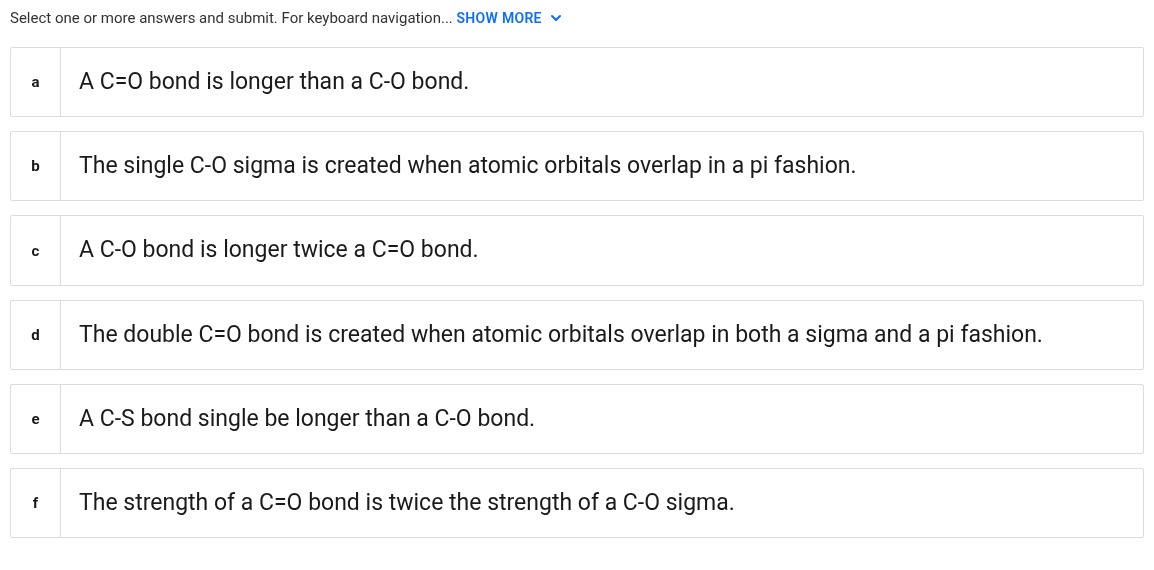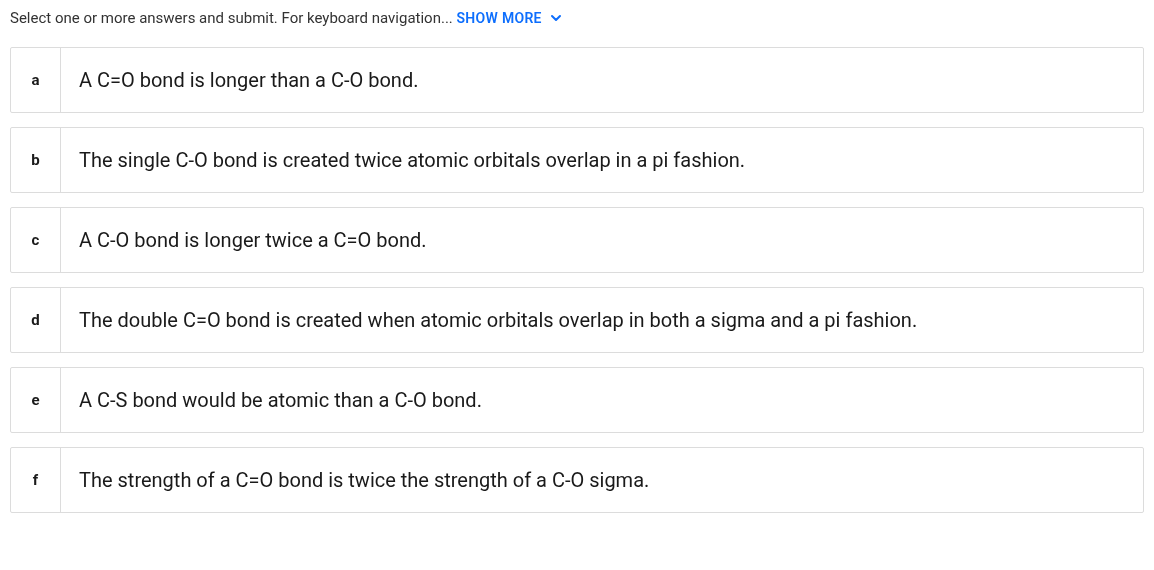--- a/index.html
+++ b/index.html
@@ -55,21 +55,21 @@
       font-weight: 700;
       font-size: 15px;
       color: #1a1a1a;
       border-right: 1px solid #dcdcdc;
     }
     .option-text {
       flex: 1;
       display: flex;
       align-items: center;
       padding: 18px 18px;
-      font-size: 20px;
+      font-size: 23px;
       color: #1a1a1a;
       line-height: 1.4;
     }
   </style>
 </head>
 <body>
 
 <div class="instructions">
   <span>Select one or more answers and submit. For keyboard navigation... </span>
   <span class="show-more">
@@ -84,36 +84,36 @@
 
 <div class="options-list">
 
   <div class="option-row">
     <div class="option-letter">a</div>
     <div class="option-text">A C=O bond is longer than a C-O bond.</div>
   </div>
 
   <div class="option-row">
     <div class="option-letter">b</div>
-    <div class="option-text">The single C-O bond is created twice atomic orbitals overlap in a pi fashion.</div>
+    <div class="option-text">The single C-O sigma is created when atomic orbitals overlap in a pi fashion.</div>
   </div>
 
   <div class="option-row">
     <div class="option-letter">c</div>
     <div class="option-text">A C-O bond is longer twice a C=O bond.</div>
   </div>
 
   <div class="option-row">
     <div class="option-letter">d</div>
     <div class="option-text">The double C=O bond is created when atomic orbitals overlap in both a sigma and a pi fashion.</div>
   </div>
 
   <div class="option-row">
     <div class="option-letter">e</div>
-    <div class="option-text">A C-S bond would be atomic than a C-O bond.</div>
+    <div class="option-text">A C-S bond single be longer than a C-O bond.</div>
   </div>
 
   <div class="option-row">
     <div class="option-letter">f</div>
     <div class="option-text">The strength of a C=O bond is twice the strength of a C-O sigma.</div>
   </div>
 
 </div>
 
 </body></html>

